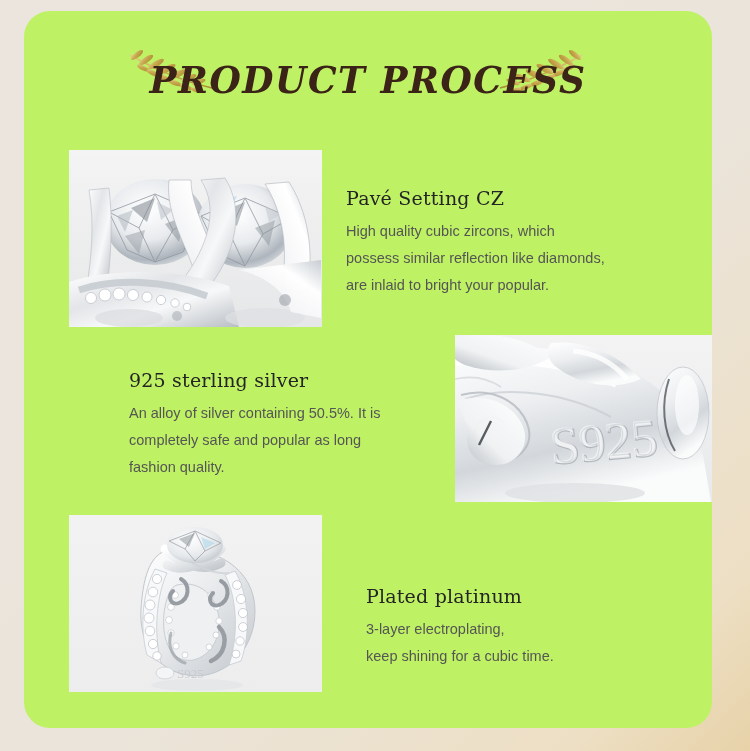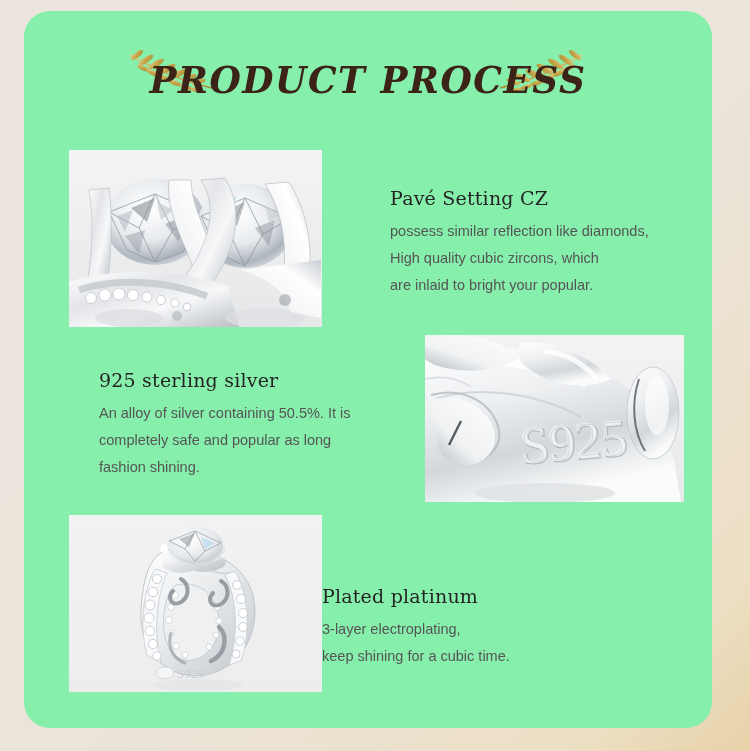--- a/index.html
+++ b/index.html
@@ -14,21 +14,21 @@
     background:#EAE3DA;
     background:linear-gradient(135deg,#EBE5DD 0%,#EAE4DB 55%,#EDDFC4 88%,#E7D2A8 100%);
     position:relative;
   }
 
   
   .card {
     position:absolute;
     left:24px; top:11px;
     width:688px; height:717px;
-    background:#86efac;
+    background:#bef264;
     border-radius:26px;
     overflow:hidden;
   }
 
   
   .title-row {
     position:absolute;
     left:0; top:28px;
     width:688px;
     height:80px;
@@ -91,29 +91,29 @@
   .body-line {
     font-family:"Liberation Sans", sans-serif;
     font-size:14.5px;
     color:#555555;
     line-height:27px;
     white-space:nowrap;
   }
 
   
   .row-1 .photo   { margin-left:24px; }
-  .row-1 .text-col{ margin-left:68px; padding-top:37px; }
-
-  
-  .row-2 .text-col{ margin-left:54px; padding-top:34px; width:316px; }
+  .row-1 .text-col{ margin-left:24px; padding-top:37px; }
+
+  
+  .row-2 .text-col{ margin-left:84px; padding-top:34px; width:316px; }
   .row-2 .photo   { margin-left:10px; }
 
   
   .row-3 .photo   { margin-left:24px; }
-  .row-3 .text-col{ padding-top:70px; }
+  .row-3 .text-col{ margin-left:44px; padding-top:70px; }
 
   
   .art { position:absolute; inset:0; }
 </style>
 </head>
 <body>
 
 <div class="card">
 
   <div class="laurel left">
@@ -252,33 +252,33 @@
         <ellipse cx="60" cy="168" rx="34" ry="9" fill="#DADCDE" opacity=".7"></ellipse>
         <ellipse cx="196" cy="168" rx="40" ry="10" fill="#DEE0E2" opacity=".7"></ellipse>
         <path d="M170 120 C196 126 216 140 222 162 L252 168 L252 110 Z" fill="url(#silv2)" opacity=".95"></path>
         <circle cx="216" cy="150" r="6" fill="#9DA3AA" opacity=".6"></circle>
         <circle cx="108" cy="166" r="5" fill="#A7ADB4" opacity=".55"></circle>
       </svg>
     </div>
 
     <div class="text-col">
       <div class="heading">Pavé Setting CZ</div>
+      <div class="body-line">High quality cubic zircons, which</div>
       <div class="body-line">possess similar reflection like diamonds,</div>
-      <div class="body-line">High quality cubic zircons, which</div>
       <div class="body-line">are inlaid to bright your popular.</div>
     </div>
   </div>
 
   <div class="row row-2">
 
     <div class="text-col">
       <div class="heading">925 sterling silver</div>
       <div class="body-line">An alloy of silver containing 50.5%. It is</div>
       <div class="body-line">completely safe and popular as long</div>
-      <div class="body-line">fashion shining.</div>
+      <div class="body-line">fashion quality.</div>
     </div>
 
     <div class="photo wide">
       <svg class="art" viewBox="0 0 259 167" preserveAspectRatio="none" aria-hidden="true">
         <defs>
           <linearGradient id="silv3" x1="0" y1="0" x2="0.4" y2="1">
             <stop offset="0%" stop-color="#FFFFFF"></stop>
             <stop offset="40%" stop-color="#EDEFF1"></stop>
             <stop offset="72%" stop-color="#D3D7DB"></stop>
             <stop offset="100%" stop-color="#FAFBFB"></stop>

